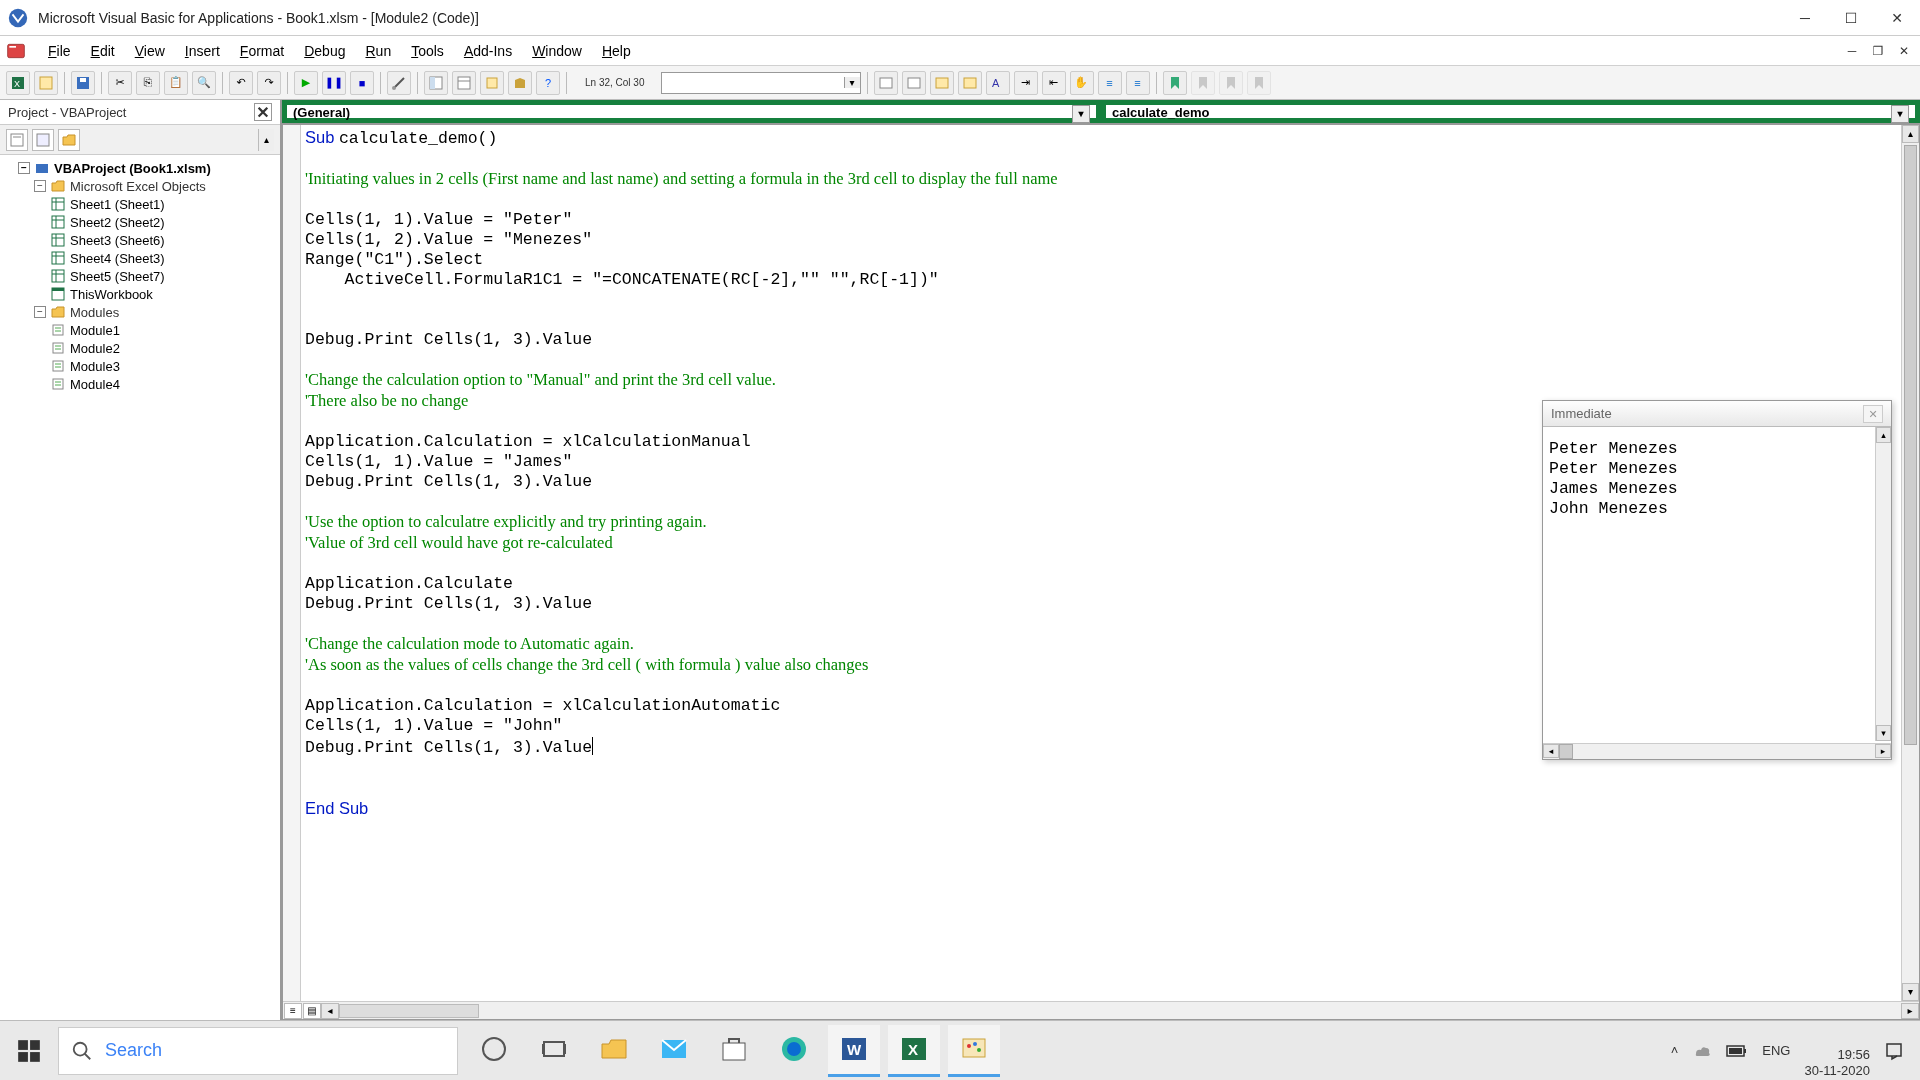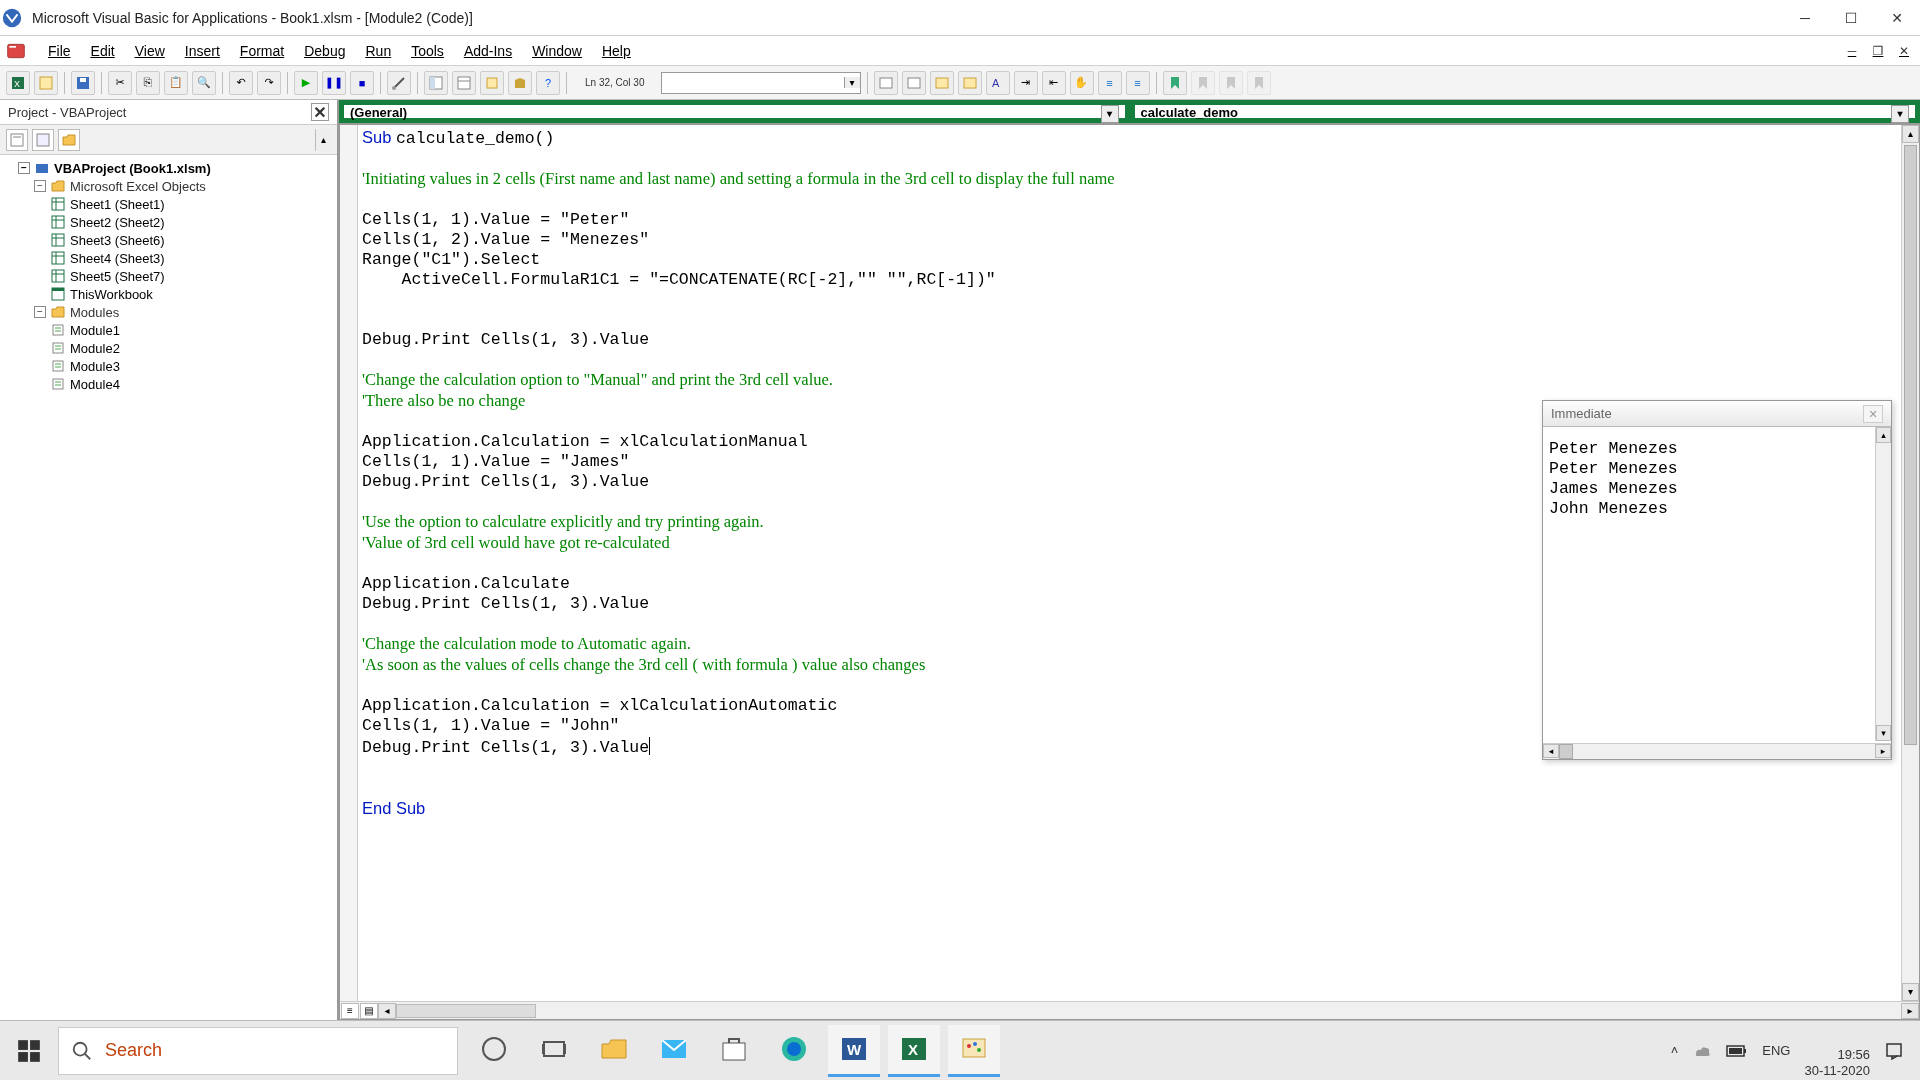--- a/index.html
+++ b/index.html
@@ -1,26 +1,26 @@
 <!DOCTYPE html>
 <html><head>
 <meta charset="utf-8">
 <style>
 * { margin: 0; padding: 0; box-sizing: border-box; font-family: "Segoe UI", Tahoma, sans-serif; }
 body { width: 1920px; height: 1080px; background: #fff; overflow: hidden; position: relative; }
 
 
-.titlebar { height: 36px; background: #fff; border-bottom: 1px solid #ccc; display: flex; align-items: center; }
+.titlebar { height: 36px; background: #fff; border-bottom: 1px solid #ccc; display: flex; align-items: center; padding-left: 6px; }
 .titlebar .app-icon { width: 24px; height: 24px; margin-right: 8px; display:flex; align-items:center; justify-content:center; }
 .titlebar .title { font-size: 14px; color: #222; }
 .titlebar .winctrls { margin-left: auto; display: flex; }
 .titlebar .winctrls div { width: 46px; height: 36px; display: flex; align-items:center; justify-content:center; font-size: 14px; color:#333; }
 
 
-.menubar { height: 30px; background: #fff; display: flex; align-items: center; padding-left: 4px; border-bottom: 1px solid #d0d0d0; text-decoration: underline; }
+.menubar { height: 30px; background: #fff; display: flex; align-items: center; padding-left: 4px; border-bottom: 1px solid #d0d0d0; }
 .menubar .mdi-icon { width: 24px; height: 24px; margin-right: 10px; display:flex; align-items:center; justify-content:center;}
 .menubar .menu { padding: 4px 10px; font-size: 14px; cursor: pointer; }
 .menubar .menu u { text-decoration: underline; }
 .menubar .mdictrls { margin-left:auto; display:flex; padding-right:6px; gap:6px; }
 .menubar .mdictrls div { width:20px; height:20px; display:flex; align-items:center; justify-content:center; font-size:12px; color:#333; border:1px solid transparent; }
 
 
 .toolbar { height: 34px; background: #f4f4f4; border-bottom: 1px solid #bbb; display: flex; align-items: center; padding: 0 6px; gap: 4px; }
 .toolbar .tbtn { width: 24px; height: 24px; background: #eee; border: 1px solid #ccc; border-radius: 2px; display:flex; align-items:center; justify-content:center; font-size:11px; }
 .toolbar .sep { width: 1px; height: 22px; background: #bbb; margin: 0 2px; }
@@ -28,21 +28,21 @@
 .toolbar .pause { color: #00c; }
 .toolbar .stop { color: #00c; }
 .toolbar .status { padding: 0 8px; font-size: 10px; color: #333; margin-left:4px;}
 .toolbar .dropbox { width: 200px; height:22px; border:1px solid #999; background:#fff; margin-left:4px; display:flex; align-items:center; }
 .toolbar .dropbox .arrow { margin-left:auto; width:16px; text-align:center; background:#eee; border-left:1px solid #999; font-size:10px;}
 
 
 .main { display: flex; height: calc(100% - 36px - 30px - 34px - 60px); }
 
 
-.project { width: 339px; border-right: 2px solid #999; display:flex; flex-direction:column; }
+.project { width: 282px; border-right: 2px solid #999; display:flex; flex-direction:column; }
 .project .header { background: #fff; color: #333; padding: 3px 8px; font-size: 13px; display:flex; align-items:center; border-bottom:1px solid #ccc; }
 .project .header .closex { margin-left:auto; font-size:16px; font-weight:bold; cursor:pointer; background:#fff; border:1px solid #999; width:18px; height:18px; display:flex; align-items:center; justify-content:center; }
 .project .toolbar2 { height: 30px; background:#f0f0f0; border-bottom:1px solid #ccc; display:flex; align-items:center; padding:0 6px; gap:4px;}
 .project .toolbar2 .t2btn { width:22px; height:22px; border:1px solid #bbb; background:#fff; display:flex; align-items:center; justify-content:center;}
 .project .tree { flex:1; background:#fff; padding:4px 2px; font-size:13px; overflow:auto; }
 .tree ul { list-style:none; padding-left: 16px; }
 .tree .node { display:flex; align-items:center; padding:1px 0; cursor:pointer; white-space:nowrap;}
 .tree .expander { width:12px; height:12px; border:1px solid #888; text-align:center; line-height:10px; font-size:10px; margin-right:4px; background:#fff;}
 .tree .icon { width:16px; height:16px; margin-right:4px; display:flex; align-items:center; justify-content:center; }
 .tree .root { font-weight:bold; }
@@ -73,21 +73,21 @@
 .immediate .ihdr .ix { margin-left:auto; width:20px; height:18px; background:#f5f5f5; border:1px solid #ccc; text-align:center; font-size:11px; line-height:16px; color:#999;}
 .immediate .ibody { flex:1; position:relative; font-family: Consolas, "Courier New", monospace; font-size:16.5px; line-height:20px; padding:12px 6px; white-space:pre; overflow:hidden;}
 .immediate .isv { position:absolute; right:0; top:26px; bottom:18px; width:16px; background:#f0f0f0; border-left:1px solid #ccc;}
 .immediate .isv .btn { position:absolute; left:0; right:0; height:16px; background:#e8e8e8; border:1px solid #bbb; text-align:center; font-size:9px; line-height:14px;}
 .immediate .ish { position:absolute; left:0; right:0; bottom:0; height:16px; background:#f0f0f0; border-top:1px solid #ccc; display:flex;}
 .immediate .ish .btn { width:16px; height:14px; background:#e8e8e8; border:1px solid #bbb; text-align:center; font-size:9px; line-height:12px;}
 
 
 .taskbar { position:absolute; left:0; right:0; bottom:0; height:60px; background:#e9e9e9; border-top:1px solid #bbb; display:flex; align-items:center; }
 .taskbar .start { width:58px; height:58px; display:flex; align-items:center; justify-content:center; }
-.taskbar .search { flex:0 0 400px; height:48px; background:#fff; border:1px solid #ccc; display:flex; align-items:center; padding:0 12px; font-size:18px; color:#c2410c; gap:12px;}
+.taskbar .search { flex:0 0 400px; height:48px; background:#fff; border:1px solid #ccc; display:flex; align-items:center; padding:0 12px; font-size:18px; color:#3b82f6; gap:12px;}
 .taskbar .apps { display:flex; gap:8px; margin-left:10px; }
 .taskbar .apps .app { width:52px; height:52px; display:flex; align-items:center; justify-content:center; border-bottom:3px solid transparent;}
 .taskbar .apps .app.active { border-bottom-color:#4aa0e8; background:rgba(255,255,255,.5);}
 .taskbar .tray { margin-left:auto; display:flex; align-items:center; gap:14px; padding-right:16px; font-size:13px; color:#333;}
 .taskbar .clock { text-align:right; line-height:16px;margin-top:24px;}
 
 svg { display:block; }
 </style>
 </head>
 <body>

